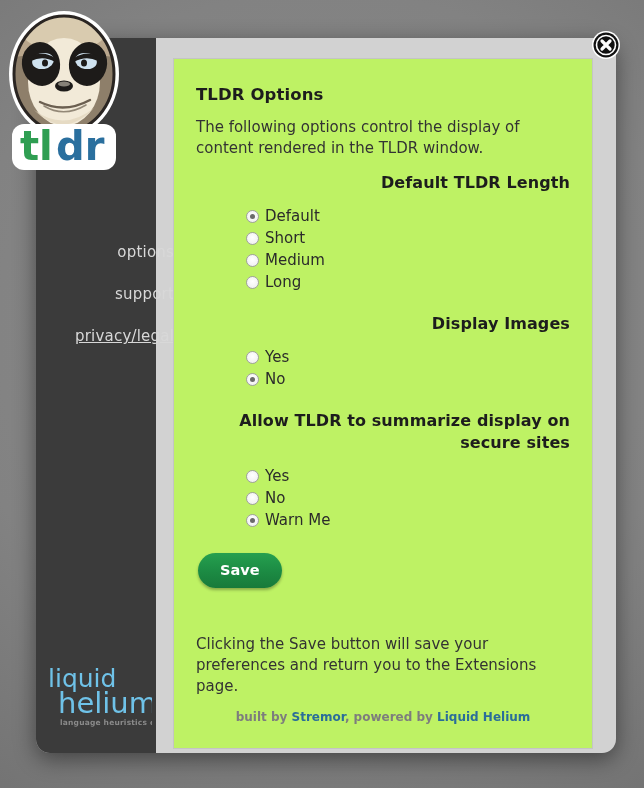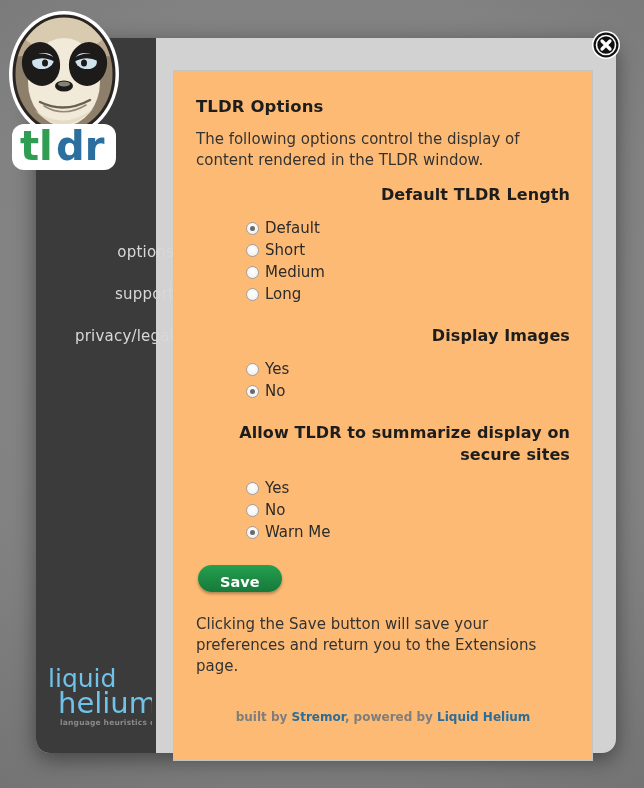--- a/index.html
+++ b/index.html
@@ -70,39 +70,39 @@
   .nav-item {
     display: block;
     color: #d8d8d8;
     font-size: 15px;
     line-height: 18px;
     margin-bottom: 24px;
     text-decoration: none;
     cursor: pointer;
     letter-spacing: .2px;
   }
-  .nav-item:last-child { margin-bottom: 16px; }
+  .nav-item:last-child { margin-bottom: 16px; text-decoration: underline; }
 
   
   #lh-logo {
     position: absolute;
     left: 10px;
     bottom: 20px;
     width: 106px;
   }
   #lh-logo svg { display: block; width: 106px; height: 72px; }
 
   
   #content {
     position: absolute;
     left: 137px;
-    top: 32px;
+    top: 20px;
     width: 420px;
     height: 691px;
-    background: #fdba74;
+    background: #bef264;
     border: 1px solid #c4c4c4;
     padding: 26px 22px 18px 22px;
   }
 
   h1.section-title {
     font-size: 16.5px;
     font-weight: bold;
     color: #1d1d1d;
     margin-bottom: 13px;
     letter-spacing: .1px;
@@ -157,36 +157,37 @@
     color: #2b2b2b;
     line-height: 18px;
   }
 
   
   #save-btn {
     display: inline-block;
     margin-left: 2px;
     margin-top: 2px;
     margin-bottom: 22px;
-    padding: 9px 22px 2px 22px;
+    padding: 9px 22px 10px 22px;
     border: none;
     border-radius: 18px;
     background: linear-gradient(180deg, #25a04f 0%, #1c8a43 55%, #177a3a 100%);
     color: #ffffff;
     font-family: "DejaVu Sans", sans-serif;
     font-size: 14.5px;
     font-weight: bold;
     cursor: pointer;
     box-shadow: 0 2px 3px rgba(0,0,0,0.3);
   }
 
   p.note {
     font-size: 15px;
     line-height: 21px;
     color: #333333;
+    margin-top: 24px;
   }
 
   
   #credit {
     position: absolute;
     left: 137px;
     top: 672px;
     width: 420px;
     text-align: center;
     font-size: 12px;

